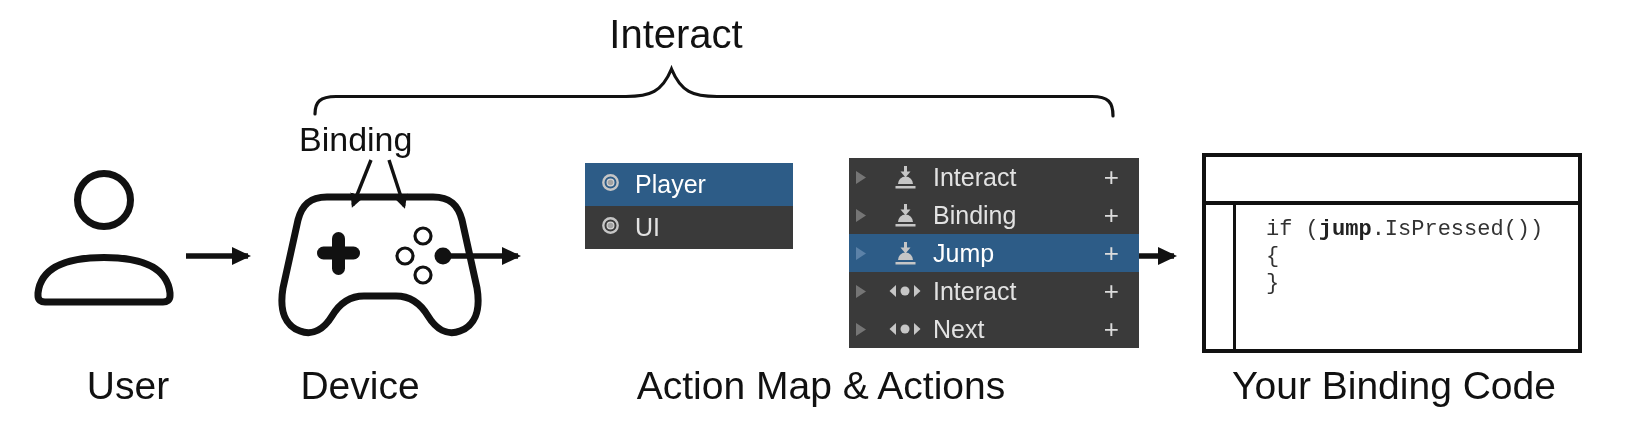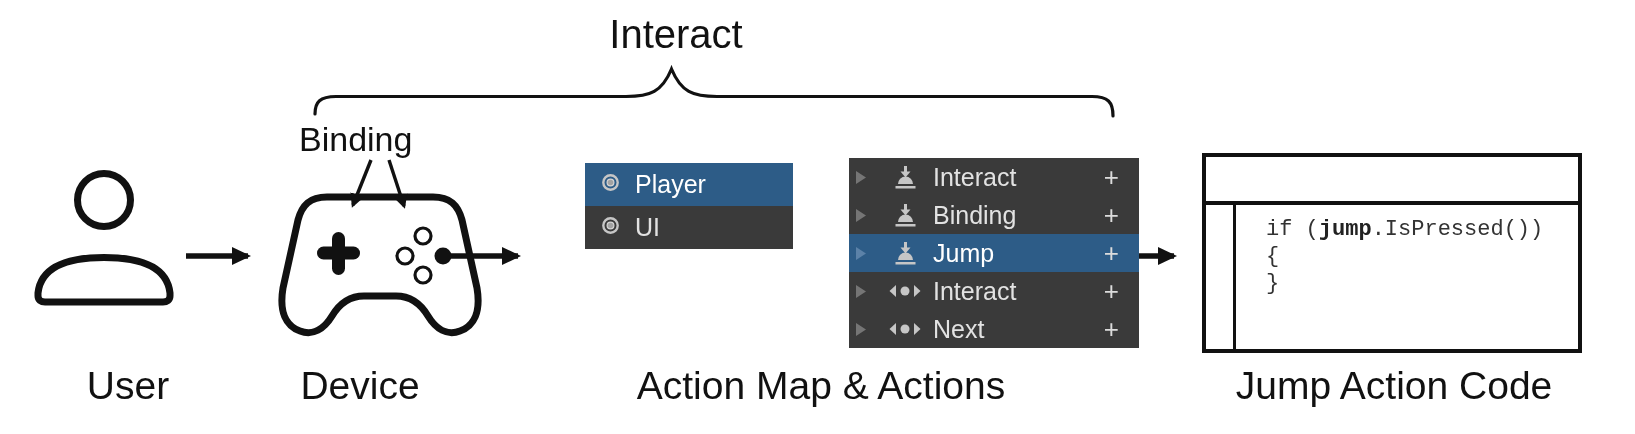--- a/index.html
+++ b/index.html
@@ -101,21 +101,21 @@
     <g>
       <line x1="1121" y1="256" x2="1174" y2="256" stroke="#111" stroke-width="5.5" marker-end="url(#ah-big)"></line>
     </g>
   </svg>
 
   <div class="dlabel binding">Interact</div>
   <div class="dlabel controls">Binding</div>
   <div class="dlabel stage-label" style="left:100px;margin-left:28px;">User</div>
   <div class="dlabel stage-label" style="left:360px;">Device</div>
   <div class="dlabel stage-label" style="left:821px;">Action Map &amp; Actions</div>
-  <div class="dlabel stage-label" style="left:1394px;">Jump Action Code</div>
+  <div class="dlabel stage-label" style="left:1394px;">Your Binding Code</div>
 
   <div class="map-panel">
     <div class="map-row selected">
       <span class="map-ic">
         <svg width="21" height="21" viewBox="0 0 21 21">
             <circle class="ring" cx="10.5" cy="10.5" r="7.2"></circle>
             <circle class="dot" cx="10.5" cy="10.5" r="3.4"></circle>
           </svg>
       </span>
       <span class="row-label">Player</span>

